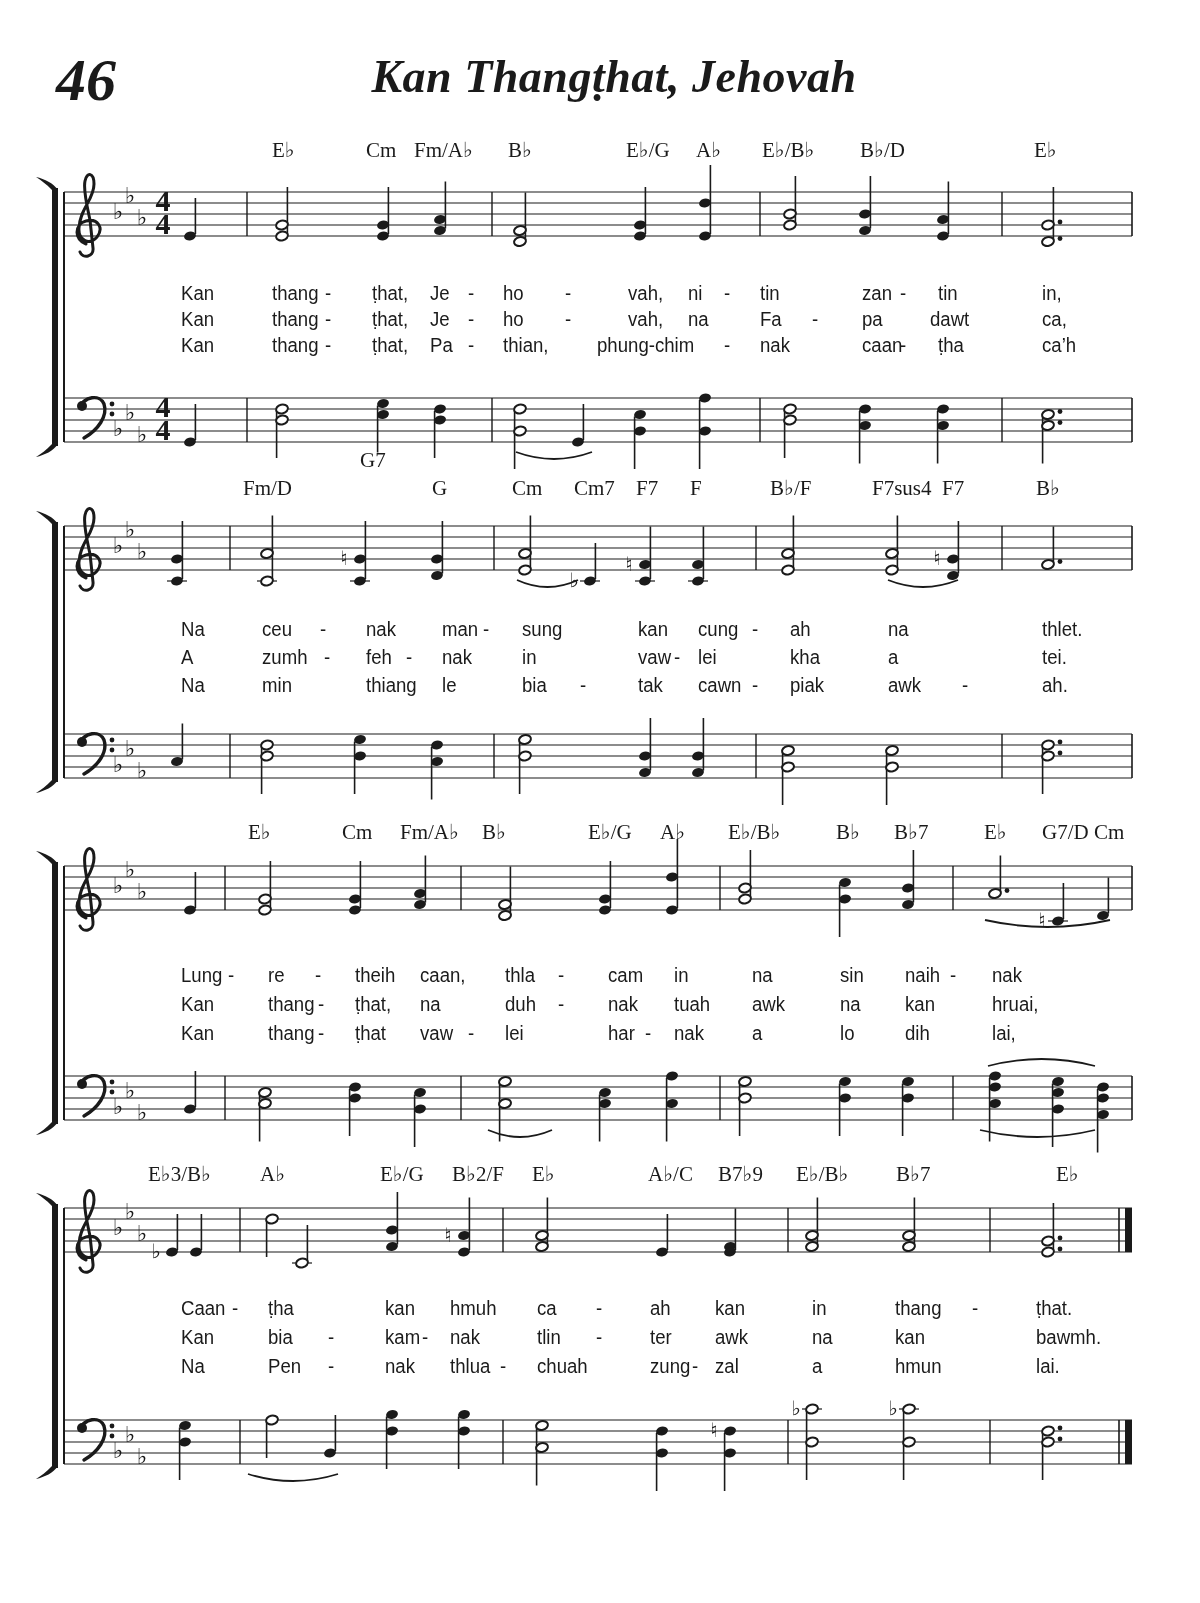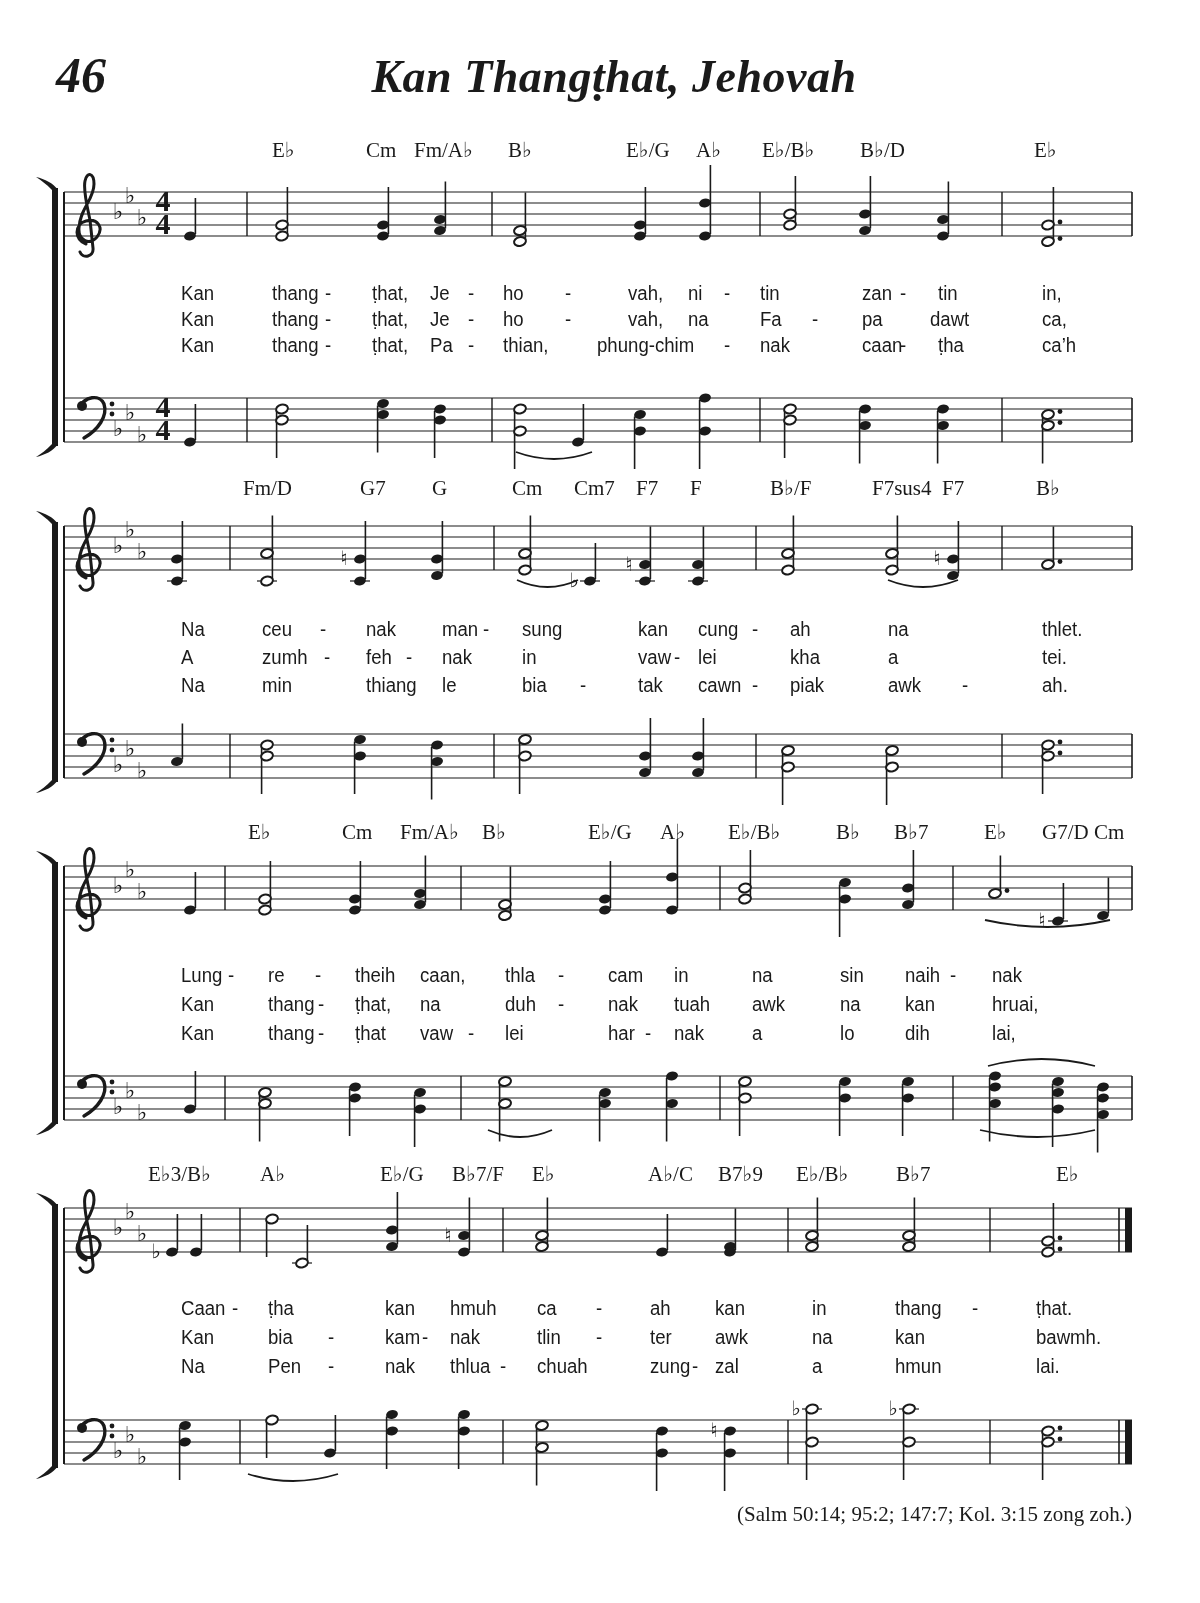--- a/index.html
+++ b/index.html
@@ -1,18 +1,18 @@
 <!DOCTYPE html>
 <html><head>
 <meta charset="utf-8">
 <style>
   html,body{margin:0;padding:0;background:#e8e8e8;}
   .page{position:relative;width:1200px;height:1603px;background:#ffffff;
         font-family:"Liberation Serif",serif;color:#1a1a1a;overflow:hidden;margin:0 auto;}
-  .hymn-number{position:absolute;left:56px;top:46px;font-size:50px;font-weight:bold;font-style:italic;}
+  .hymn-number{position:absolute;left:56px;top:46px;font-size:60px;font-weight:bold;font-style:italic;}
   .hymn-title{position:absolute;left:0;right:0;top:50px;text-align:center;
               font-size:46px;font-weight:bold;font-style:italic;letter-spacing:.5px;margin-left:28px;}
   .hymn-subtitle{position:absolute;left:0;right:0;top:112px;text-align:center;font-size:24px;}
   .chord{position:absolute;font-size:21px;white-space:nowrap;font-family:"Liberation Serif",serif;}
   .syl{position:absolute;font-family:"Liberation Sans",sans-serif;font-size:20px;white-space:nowrap;
        transform:scaleX(.93);transform-origin:0 50%;color:#1b1b1b;}
   .footer-ref{position:absolute;right:68px;top:1502px;font-size:21px;}
   svg.sysvg{position:absolute;left:0;display:block;}
 </style>
 </head>
@@ -237,21 +237,21 @@
             <line x1="1042.6" y1="416.5" x2="1042.6" y2="463.5" stroke="#1a1a1a" stroke-width="1.6"></line>
             <ellipse cx="1048" cy="414.5" rx="6" ry="4.4" transform="rotate(-14 1048 414.5)" fill="#ffffff" stroke="#1a1a1a" stroke-width="2"></ellipse>
             <ellipse cx="1048" cy="425.5" rx="6" ry="4.4" transform="rotate(-14 1048 425.5)" fill="#ffffff" stroke="#1a1a1a" stroke-width="2"></ellipse>
             <circle cx="1060" cy="411.5" r="2.4" fill="#1a1a1a"></circle>
             <circle cx="1060" cy="422.5" r="2.4" fill="#1a1a1a"></circle>
           </g>
           <path d="M 516 452 Q 554 466 592 452" fill="none" stroke="#1a1a1a" stroke-width="1.8"></path>
         </g>
       </svg>
       <span class="chord" style="left: 243px; top: 476px;">Fm/D</span>
-      <span class="chord" style="left: 360px; top: 476px;">G7</span>
+      <span class="chord" style="left: 360px; top: 448px;">G7</span>
       <span class="chord" style="left: 432px; top: 476px;">G</span>
       <span class="chord" style="left: 512px; top: 476px;">Cm</span>
       <span class="chord" style="left: 574px; top: 476px;">Cm7</span>
       <span class="chord" style="left: 636px; top: 476px;">F7</span>
       <span class="chord" style="left: 690px; top: 476px;">F</span>
       <span class="chord" style="left: 770px; top: 476px;">B♭/F</span>
       <span class="chord" style="left: 872px; top: 476px;">F7sus4</span>
       <span class="chord" style="left: 942px; top: 476px;">F7</span>
       <span class="chord" style="left: 1036px; top: 476px;">B♭</span>
       <span class="syl" style="left: 181px; top: 618px;">Na</span>
@@ -692,21 +692,21 @@
             <ellipse cx="1103" cy="1114.5" rx="6" ry="4.4" transform="rotate(-14 1103 1114.5)" fill="#1a1a1a"></ellipse>
           </g>
           <path d="M 488 1130 Q 520 1144 552 1130" fill="none" stroke="#1a1a1a" stroke-width="1.8"></path>
           <path d="M 980 1130 Q 1037.5 1144 1095 1130" fill="none" stroke="#1a1a1a" stroke-width="1.8"></path>
           <path d="M 988 1066 Q 1041.5 1052 1095 1066" fill="none" stroke="#1a1a1a" stroke-width="1.8"></path>
         </g>
       </svg>
       <span class="chord" style="left: 148px; top: 1162px;">E♭3/B♭</span>
       <span class="chord" style="left: 260px; top: 1162px;">A♭</span>
       <span class="chord" style="left: 380px; top: 1162px;">E♭/G</span>
-      <span class="chord" style="left: 452px; top: 1162px;">B♭7/F</span>
+      <span class="chord" style="left: 452px; top: 1162px;">B♭2/F</span>
       <span class="chord" style="left: 532px; top: 1162px;">E♭</span>
       <span class="chord" style="left: 648px; top: 1162px;">A♭/C</span>
       <span class="chord" style="left: 718px; top: 1162px;">B7♭9</span>
       <span class="chord" style="left: 796px; top: 1162px;">E♭/B♭</span>
       <span class="chord" style="left: 896px; top: 1162px;">B♭7</span>
       <span class="chord" style="left: 1056px; top: 1162px;">E♭</span>
       <span class="syl" style="left: 181px; top: 1297px;">Caan</span>
       <span class="syl" style="left: 232px; top: 1297px;">-</span>
       <span class="syl" style="left: 268px; top: 1297px;">ṭha</span>
       <span class="syl" style="left: 385px; top: 1297px;">kan</span>
@@ -908,14 +908,13 @@
             <line x1="1042.6" y1="1433" x2="1042.6" y2="1480" stroke="#1a1a1a" stroke-width="1.6"></line>
             <ellipse cx="1048" cy="1431" rx="6" ry="4.4" transform="rotate(-14 1048 1431)" fill="#ffffff" stroke="#1a1a1a" stroke-width="2"></ellipse>
             <ellipse cx="1048" cy="1442" rx="6" ry="4.4" transform="rotate(-14 1048 1442)" fill="#ffffff" stroke="#1a1a1a" stroke-width="2"></ellipse>
             <circle cx="1060" cy="1428" r="2.4" fill="#1a1a1a"></circle>
             <circle cx="1060" cy="1439" r="2.4" fill="#1a1a1a"></circle>
           </g>
           <path d="M 248 1474 Q 293 1488 338 1474" fill="none" stroke="#1a1a1a" stroke-width="1.8"></path>
         </g>
       </svg>
     </div>
-  <div class="footer-ref">(Salm 50:14; 95:2; 147:7; Kol. 3:15 zong zoh.)</div>
 </div>
 
 </body></html>

